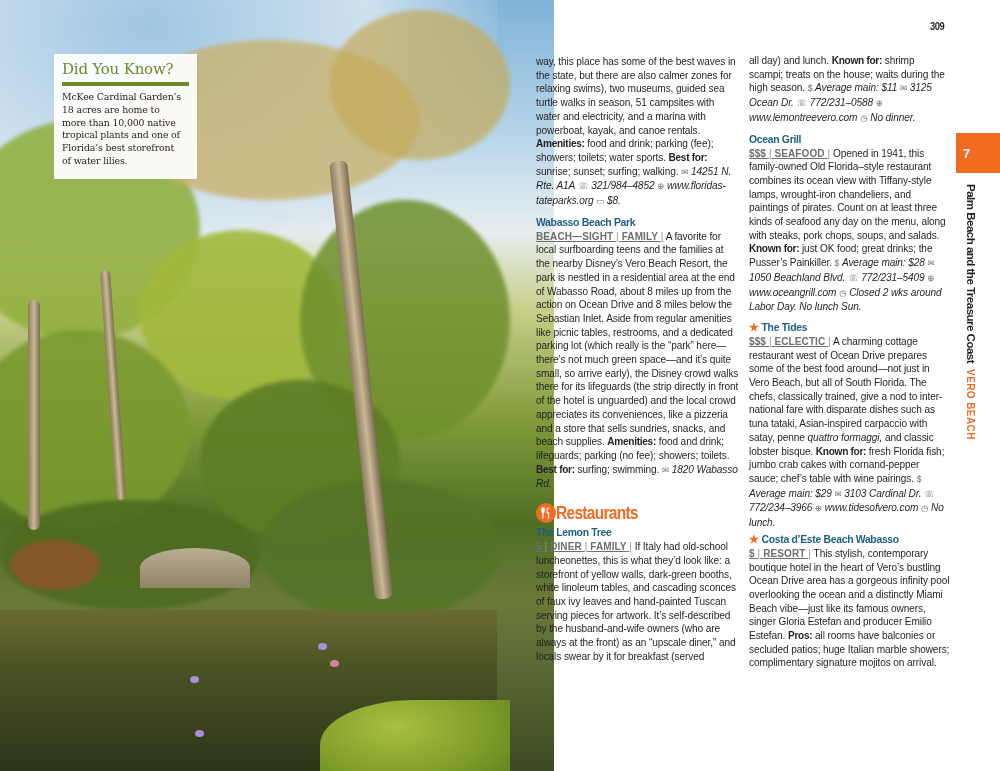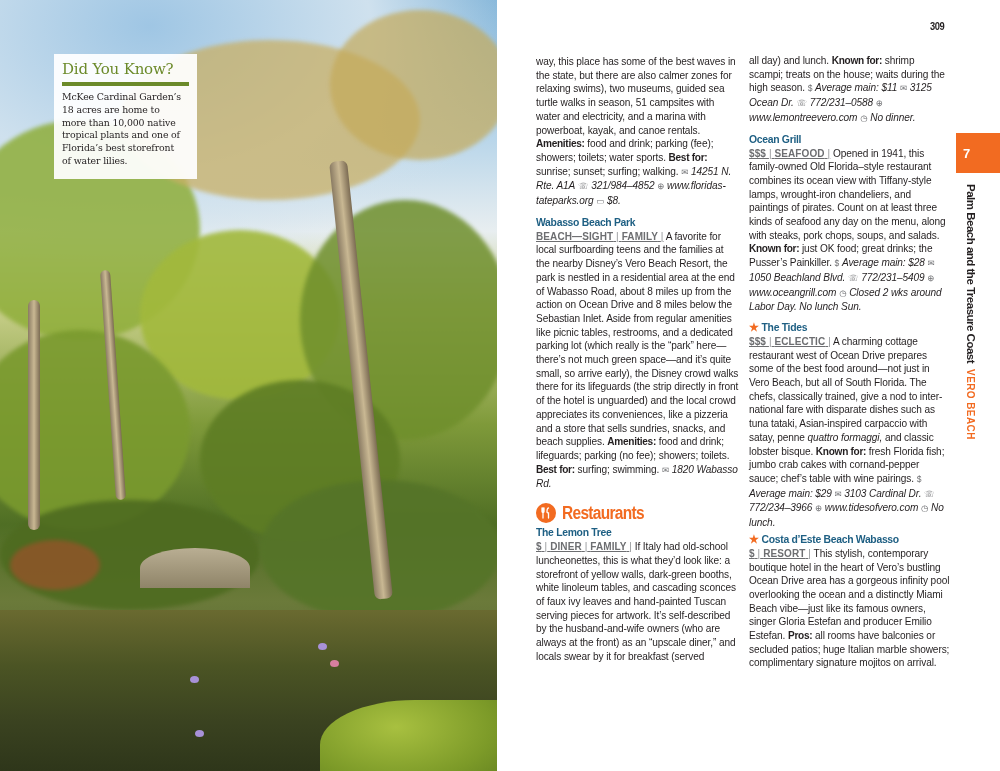--- a/index.html
+++ b/index.html
@@ -1,20 +1,20 @@
 <!DOCTYPE html>
 <html><head>
 <meta charset="utf-8">
 <style>
   * { margin:0; padding:0; box-sizing:border-box; }
   html, body { width:1000px; height:771px; overflow:hidden; background:#fff; }
   body { position:relative; font-family:"Liberation Sans", sans-serif; color:#231f20; }
 
   
-  .photo { position:absolute; left:0; top:0; width:497px; height:771px; overflow:hidden;
+  .photo { position:absolute; left:0; top:0; width:554px; height:771px; overflow:hidden;
     background: linear-gradient(180deg, #7fb3d8 0%, #b9d6ea 18%, #e8eef0 30%, #c8cf8a 40%, #7f9a3a 55%, #4f6e24 68%, #6b7a3a 78%, #5b6a35 86%, #3d4a22 100%); }
   .photo .sky { position:absolute; left:0; top:0; width:497px; height:260px;
     background: radial-gradient(ellipse at 30% 10%, #9fc6e4 0%, #cfe1ee 45%, rgba(240,244,240,0) 75%); }
   .photo .blob { position:absolute; border-radius:50%; filter: blur(2px); }
   .photo .trunk { position:absolute; background:linear-gradient(90deg,#8a7b63,#c9b893,#7b6b53); border-radius:6px; }
   .photo .pond { position:absolute; left:0; top:610px; width:497px; height:161px;
     background: linear-gradient(180deg,#6a6a30 0%,#4b5424 35%,#3a4220 70%,#2e361a 100%); }
   .photo .lawn { position:absolute; left:320px; top:700px; width:190px; height:90px; border-radius:50% 0 0 0;
     background: radial-gradient(ellipse at 40% 30%, #a8c040 0%, #7c9a28 60%, #5c7a1e 100%); }
   .photo .bridge { position:absolute; left:140px; top:548px; width:110px; height:40px; border-radius:50% 50% 0 0;
@@ -31,21 +31,21 @@
   .col { position:absolute; top:55px; width:203px; font-size:10.1px; line-height:13.7px; letter-spacing:-0.1px; }
   .col1 { left:536px; }
   .col2 { left:749px; top:54px; width:202px; }
   .col p { margin:0; }
   .col b { font-family:"Liberation Sans", sans-serif; font-weight:bold; font-stretch:condensed; letter-spacing:-0.3px; }
   .col i { font-style:italic; }
   .entry-title { color:#1e5f83; font-weight:bold; font-size:10.4px; line-height:14px; letter-spacing:-0.3px; margin-top:7px; display:flex; align-items:center; gap:3px; }
   .tags { color:#6d6e71; font-weight:bold; font-size:10px; letter-spacing:0.1px;text-decoration:underline; }
   .sep { color:#939598; font-weight:normal; }
   .star { color:#f26b21; font-size:11px; line-height:11px; }
-  .sect { display:flex; align-items:flex-end; gap:6px; margin-top:12px; margin-bottom:2px; }
+  .sect { display:flex; align-items:flex-end; margin-top:12px; margin-bottom:2px; }
   .sect .ico { width:20px; height:20px; border-radius:50%; display:flex; align-items:center; justify-content:center; color:#fff; font-size:11px; font-weight:bold; }
   .sect .ttl { font-size:18px; line-height:20px; font-weight:bold; letter-spacing:-0.8px; transform:scaleX(0.86); transform-origin:left center; }
   .sect.rest .ico { background:#f26b21; }
   .sect.rest .ttl { color:#f26b21; }
   .sect.hot .ico { background:#13a89e; }
   .sect.hot .ttl { color:#13a89e; }
   .sym { display:inline-block; font-style:normal; font-size:8.5px; color:#6d6e71; }
 
   
   .pagenum { position:absolute; left:930px; top:20px; font-size:11px; font-weight:bold; color:#231f20; letter-spacing:-0.5px; transform:scaleX(0.85); transform-origin:left top; }

